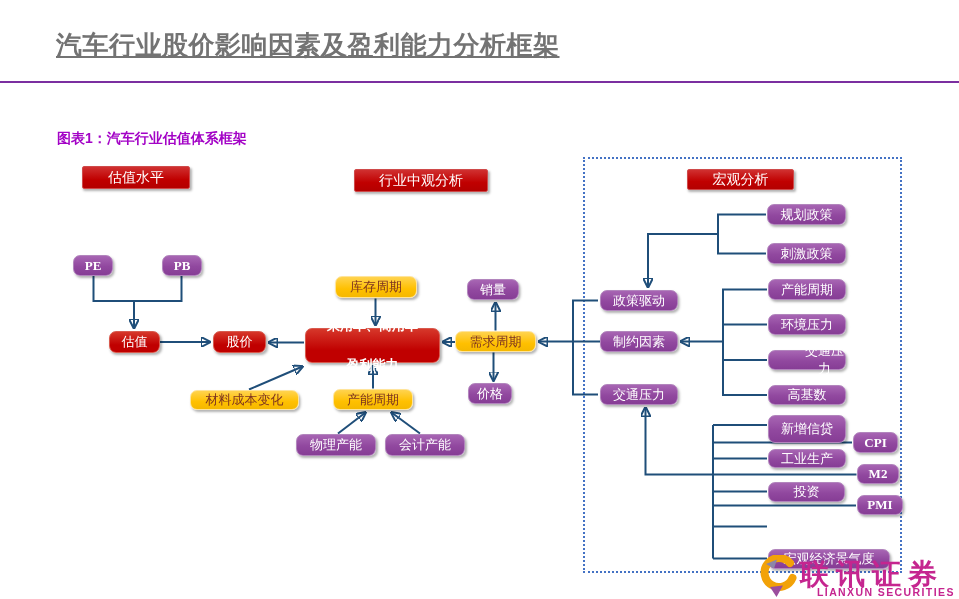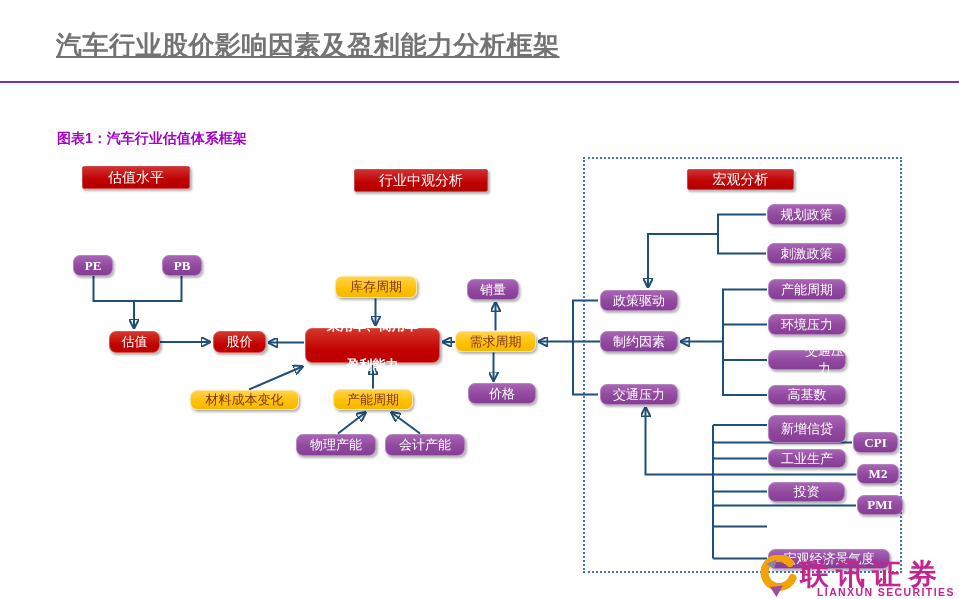--- a/index.html
+++ b/index.html
@@ -125,21 +125,21 @@
     </div>
   <div class="node purple" style="left:385px;top:434px;width:80px;height:22px;">
       <span>会计产能</span>
     </div>
   <div class="node purple" style="left:467px;top:279px;width:52px;height:21px;">
       <span>销量</span>
     </div>
   <div class="node gold" style="left:455px;top:331px;width:81px;height:21px;">
       <span>需求周期</span>
     </div>
-  <div class="node purple" style="left:468px;top:383px;width:68px;height:21px;">
+  <div class="node purple" style="left:468px;top:383px;width:44px;height:21px;">
       <span>价格</span>
     </div>
 
   <div class="node purple" style="left:600px;top:290px;width:78px;height:21px;">
       <span>政策驱动</span>
     </div>
   <div class="node purple" style="left:600px;top:331px;width:78px;height:21px;">
       <span>制约因素</span>
     </div>
   <div class="node purple" style="left:600px;top:384px;width:78px;height:21px;">

